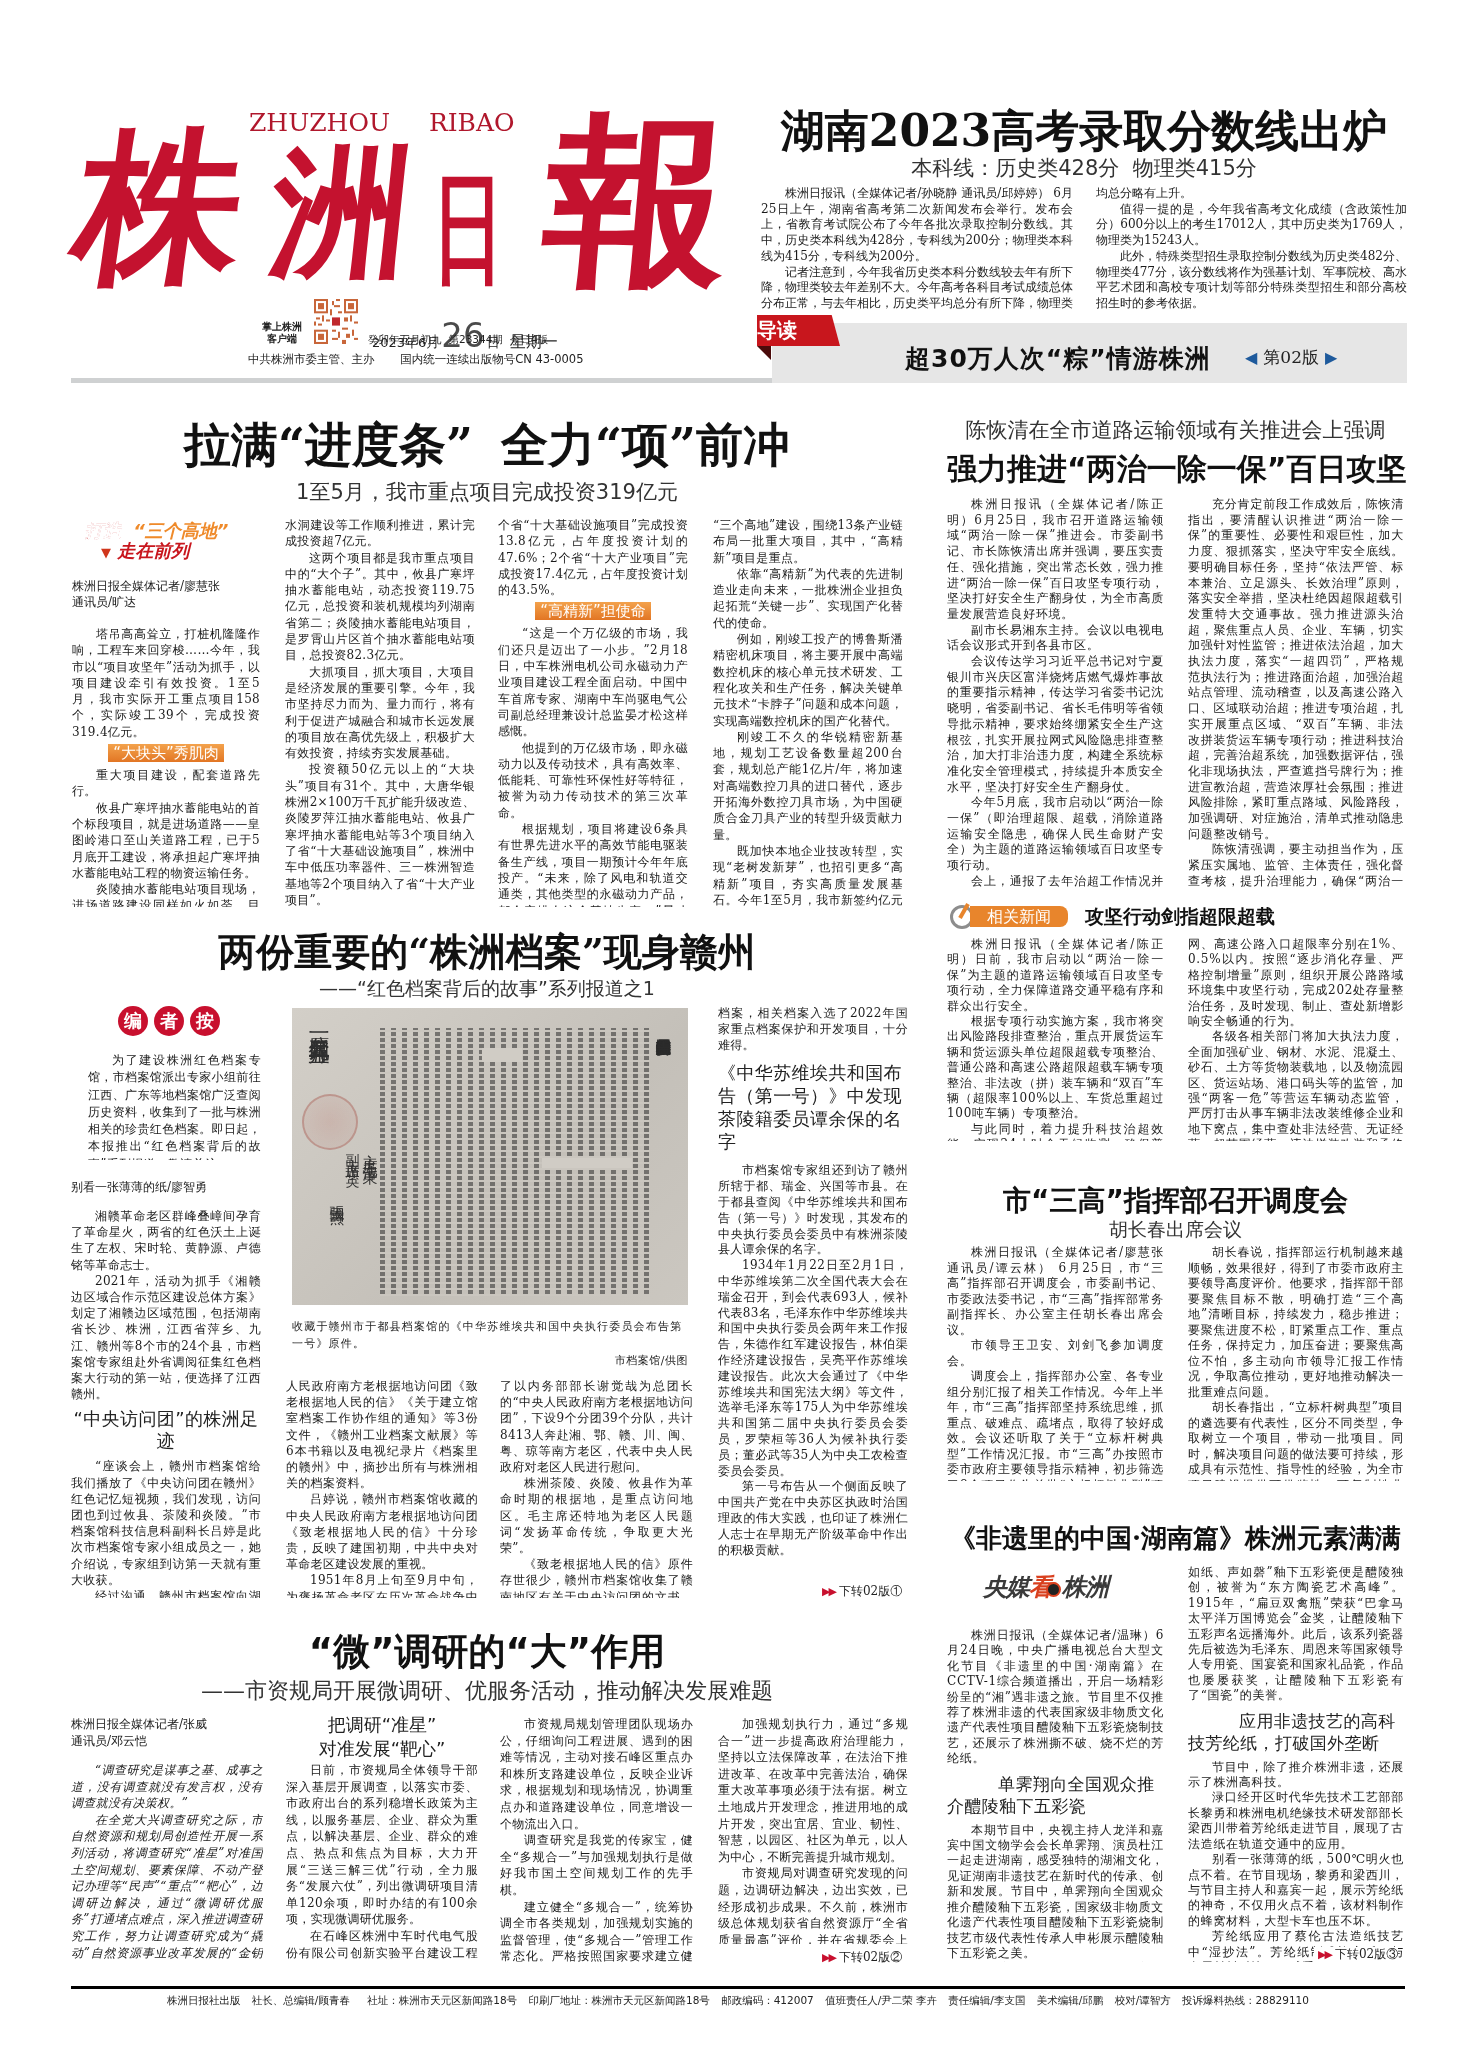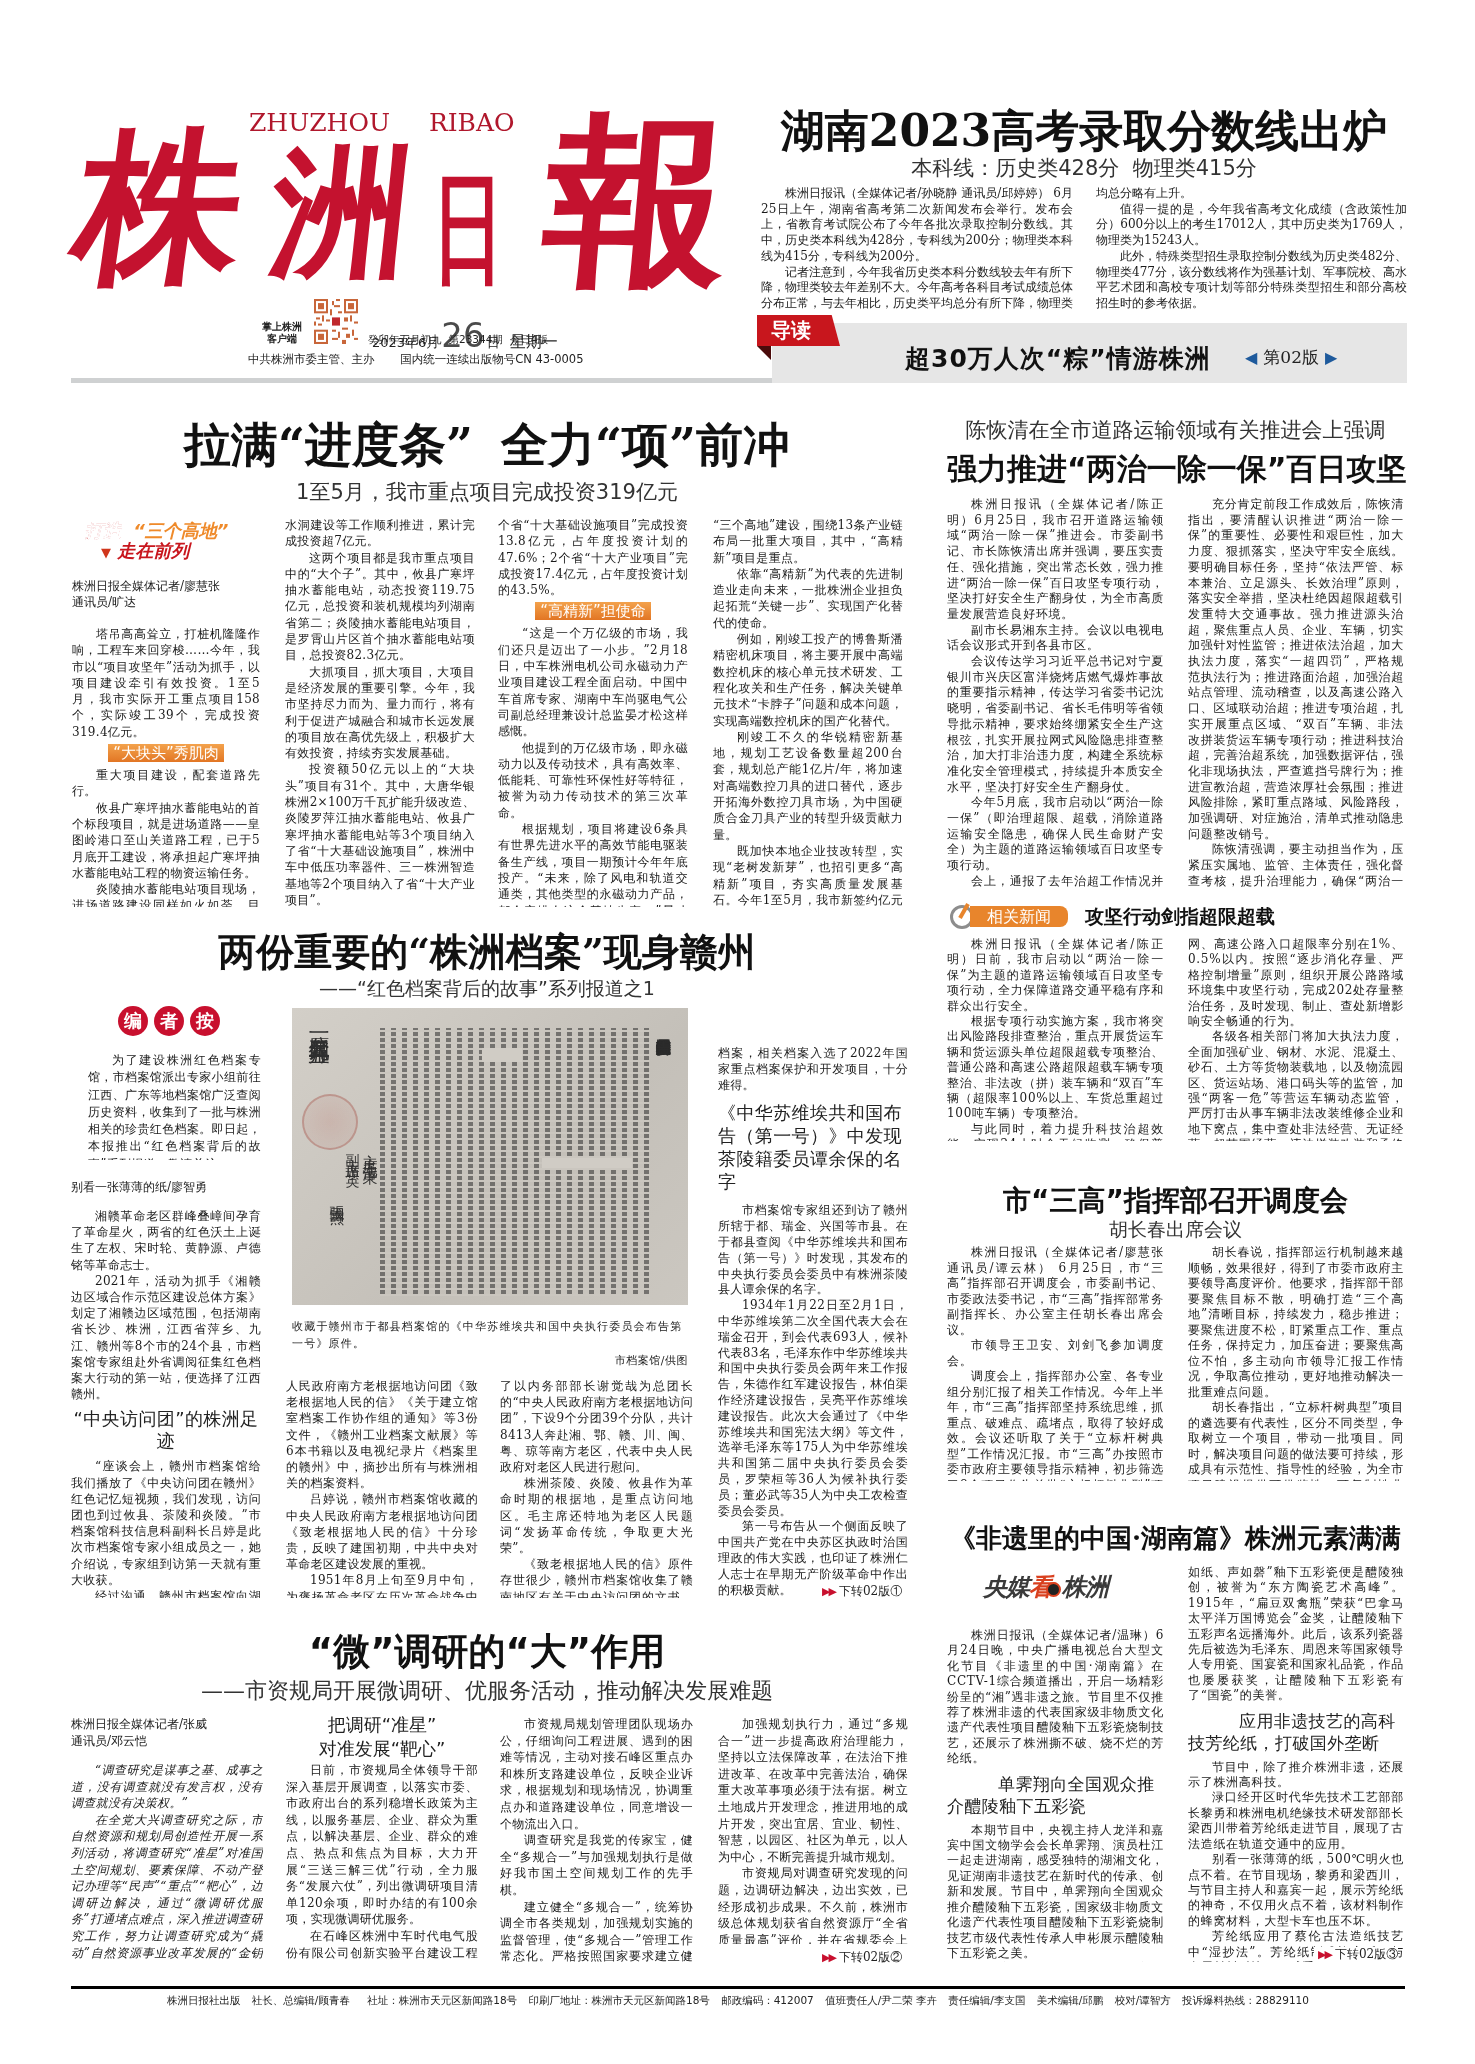--- a/index.html
+++ b/index.html
@@ -109,21 +109,21 @@
   <p>记者注意到，今年我省历史类本科分数线较去年有所下降，物理类较去年差别不大。今年高考各科目考试成绩总体分布正常，与去年相比，历史类平均总分有所下降，物理类平</p>
 </div>
 <div class="col" style="left:1096px;top:186px;width:311px;height:127px;line-height:15.7px;letter-spacing:0;">
   <p class="cont">均总分略有上升。</p>
   <p>值得一提的是，今年我省高考文化成绩（含政策性加分）600分以上的考生17012人，其中历史类为1769人，物理类为15243人。</p>
   <p>此外，特殊类型招生录取控制分数线为历史类482分、物理类477分，该分数线将作为强基计划、军事院校、高水平艺术团和高校专项计划等部分特殊类型招生和部分高校招生时的参考依据。</p>
 </div>
 
 <div class="abs" style="left:772px;top:323px;width:635px;height:60px;background:#e6e6e6;"></div>
 <div class="abs sans" style="left:757px;top:315px;width:83px;height:31px;background:#c8161d;clip-path:polygon(0 0,90% 0,100% 100%,0 100%);">
-  <span style="display:block;color:#fff;font-weight:bold;font-size:20px;line-height:31px;padding-left:14px;">导读</span>
+  <span style="display:block;color:#fff;font-weight:bold;font-size:20px;line-height:31px;">导读</span>
 </div>
 <div class="abs" style="left:757px;top:346px;width:0;height:0;border-top:14px solid #4a0b0b;border-left:14px solid transparent;"></div>
 <div class="abs sans" style="left:905px;top:342px;font-size:25px;font-weight:bold;letter-spacing:1px;white-space:nowrap;color:#111;">超30万人次“粽”情游株洲</div>
 <div class="abs" style="left:1245px;top:346px;white-space:nowrap;display:flex;align-items:center;">
   <span style="color:#1e5a9c;font-size:16px;">◀</span>
   <span class="serif" style="font-size:17px;margin:0 6px;color:#222;">第02版</span>
   <span style="color:#1e5a9c;font-size:16px;">▶</span>
 </div>
 
 <div class="abs headline-serif center" style="left:72px;top:418px;width:830px;font-size:47px;line-height:54px;">
@@ -281,21 +281,21 @@
 <div class="col" style="left:286px;top:1378px;width:192px;height:220px;line-height:16.2px;">
   <p class="cont">人民政府南方老根据地访问团《致老根据地人民的信》《关于建立馆室档案工作协作组的通知》等3份文件，《赣州工业档案文献展》等6本书籍以及电视纪录片《档案里的赣州》中，摘抄出所有与株洲相关的档案资料。</p>
   <p>吕婷说，赣州市档案馆收藏的中央人民政府南方老根据地访问团《致老根据地人民的信》十分珍贵，反映了建国初期，中共中央对革命老区建设发展的重视。</p>
   <p>1951年8月上旬至9月中旬，为褒扬革命老区在历次革命战争中所作出的丰功伟绩，中央人民政府派出</p>
 </div>
 <div class="col" style="left:500px;top:1378px;width:193px;height:220px;line-height:16.2px;">
   <p class="cont">了以内务部部长谢觉哉为总团长的“中央人民政府南方老根据地访问团”，下设9个分团39个分队，共计8413人奔赴湘、鄂、赣、川、闽、粤、琼等南方老区，代表中央人民政府对老区人民进行慰问。</p>
   <p>株洲茶陵、炎陵、攸县作为革命时期的根据地，是重点访问地区。毛主席还特地为老区人民题词“发扬革命传统，争取更大光荣”。</p>
   <p>《致老根据地人民的信》原件存世很少，赣州市档案馆收集了赣南地区有关于中央访问团的文书、照片、声像</p>
 </div>
-<div class="col" style="left:718px;top:1046px;width:190px;height:578px;line-height:15.8px;">
+<div class="col" style="left:718px;top:1006px;width:190px;height:578px;line-height:15.8px;">
   <p class="cont">档案，相关档案入选了2022年国家重点档案保护和开发项目，十分难得。</p>
   <div class="mid-sub" style="font-size:18px;line-height:23px;margin:8px 0 10px;">《中华苏维埃共和国布告（第一号）》中发现茶陵籍委员谭余保的名字</div>
   <p>市档案馆专家组还到访了赣州所辖于都、瑞金、兴国等市县。在于都县查阅《中华苏维埃共和国布告（第一号）》时发现，其发布的中央执行委员会委员中有株洲茶陵县人谭余保的名字。</p>
   <p>1934年1月22日至2月1日，中华苏维埃第二次全国代表大会在瑞金召开，到会代表693人，候补代表83名，毛泽东作中华苏维埃共和国中央执行委员会两年来工作报告，朱德作红军建设报告，林伯渠作经济建设报告，吴亮平作苏维埃建设报告。此次大会通过了《中华苏维埃共和国宪法大纲》等文件，选举毛泽东等175人为中华苏维埃共和国第二届中央执行委员会委员，罗荣桓等36人为候补执行委员；董必武等35人为中央工农检查委员会委员。</p>
   <p>第一号布告从一个侧面反映了中国共产党在中央苏区执政时治国理政的伟大实践，也印证了株洲仁人志士在早期无产阶级革命中作出的积极贡献。</p>
 
 </div>
 <div class="jump" style="left:818px;top:1584px;">
   <span class="tri">▶▶</span><span>下转02版①</span>
 </div>

